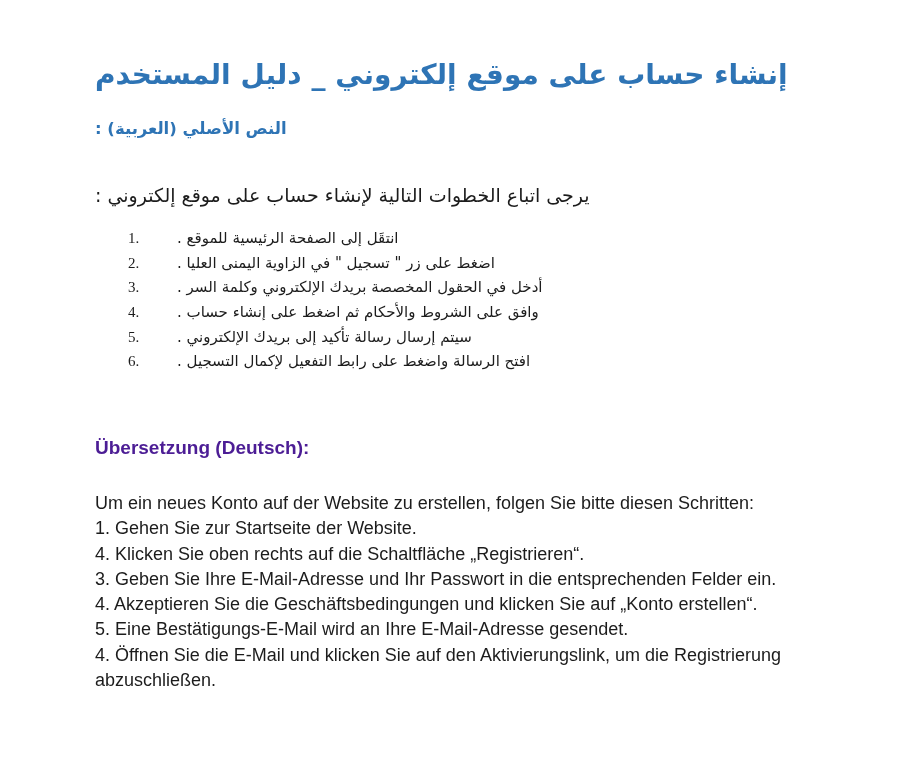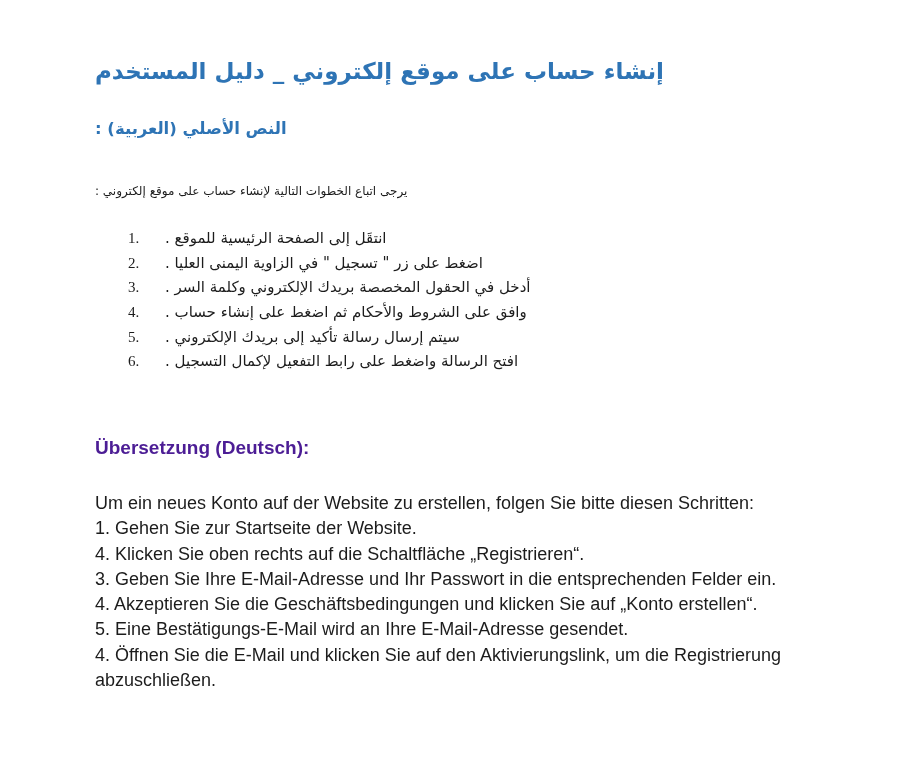--- a/index.html
+++ b/index.html
@@ -18,21 +18,21 @@
   
   .ar-title {
     position: absolute;
     top: 58px;
     left: 95px;
     right: 40px;
     direction: rtl;
     text-align: left;
     font-family: "DejaVu Sans", sans-serif;
     font-weight: bold;
-    font-size: 23px;
+    font-size: 28px;
     color: #2E74B5;
     white-space: nowrap;
   }
   .ar-subtitle {
     position: absolute;
     top: 119px;
     left: 95px;
     right: 40px;
     direction: rtl;
     text-align: left;
@@ -42,21 +42,21 @@
     color: #2E74B5;
     white-space: nowrap;
   }
   .ar-intro {
     position: absolute;
     top: 184px;
     left: 95px;
     right: 40px;
     direction: rtl;
     text-align: left;
-    font-size: 12px;
+    font-size: 19px;
     color: #1c1c1c;
     white-space: nowrap;
   }
   .ar-list {
     position: absolute;
     top: 226px;
     left: 128px;
     right: 40px;
   }
   .ar-step {
@@ -69,21 +69,21 @@
   .ar-step .num {
     font-family: "Liberation Serif", serif;
     font-size: 15px;
     width: 21px;
     flex: 0 0 auto;
   }
   .ar-step .txt {
     direction: rtl;
     unicode-bidi: isolate;
     font-size: 15px;
-    margin-left: 16px;
+    margin-left: 28px;
     white-space: nowrap;
   }
   
   .de-heading {
     position: absolute;
     top: 437px;
     left: 95px;
     font-family: "Liberation Sans", sans-serif;
     font-weight: bold;
     font-size: 19px;

